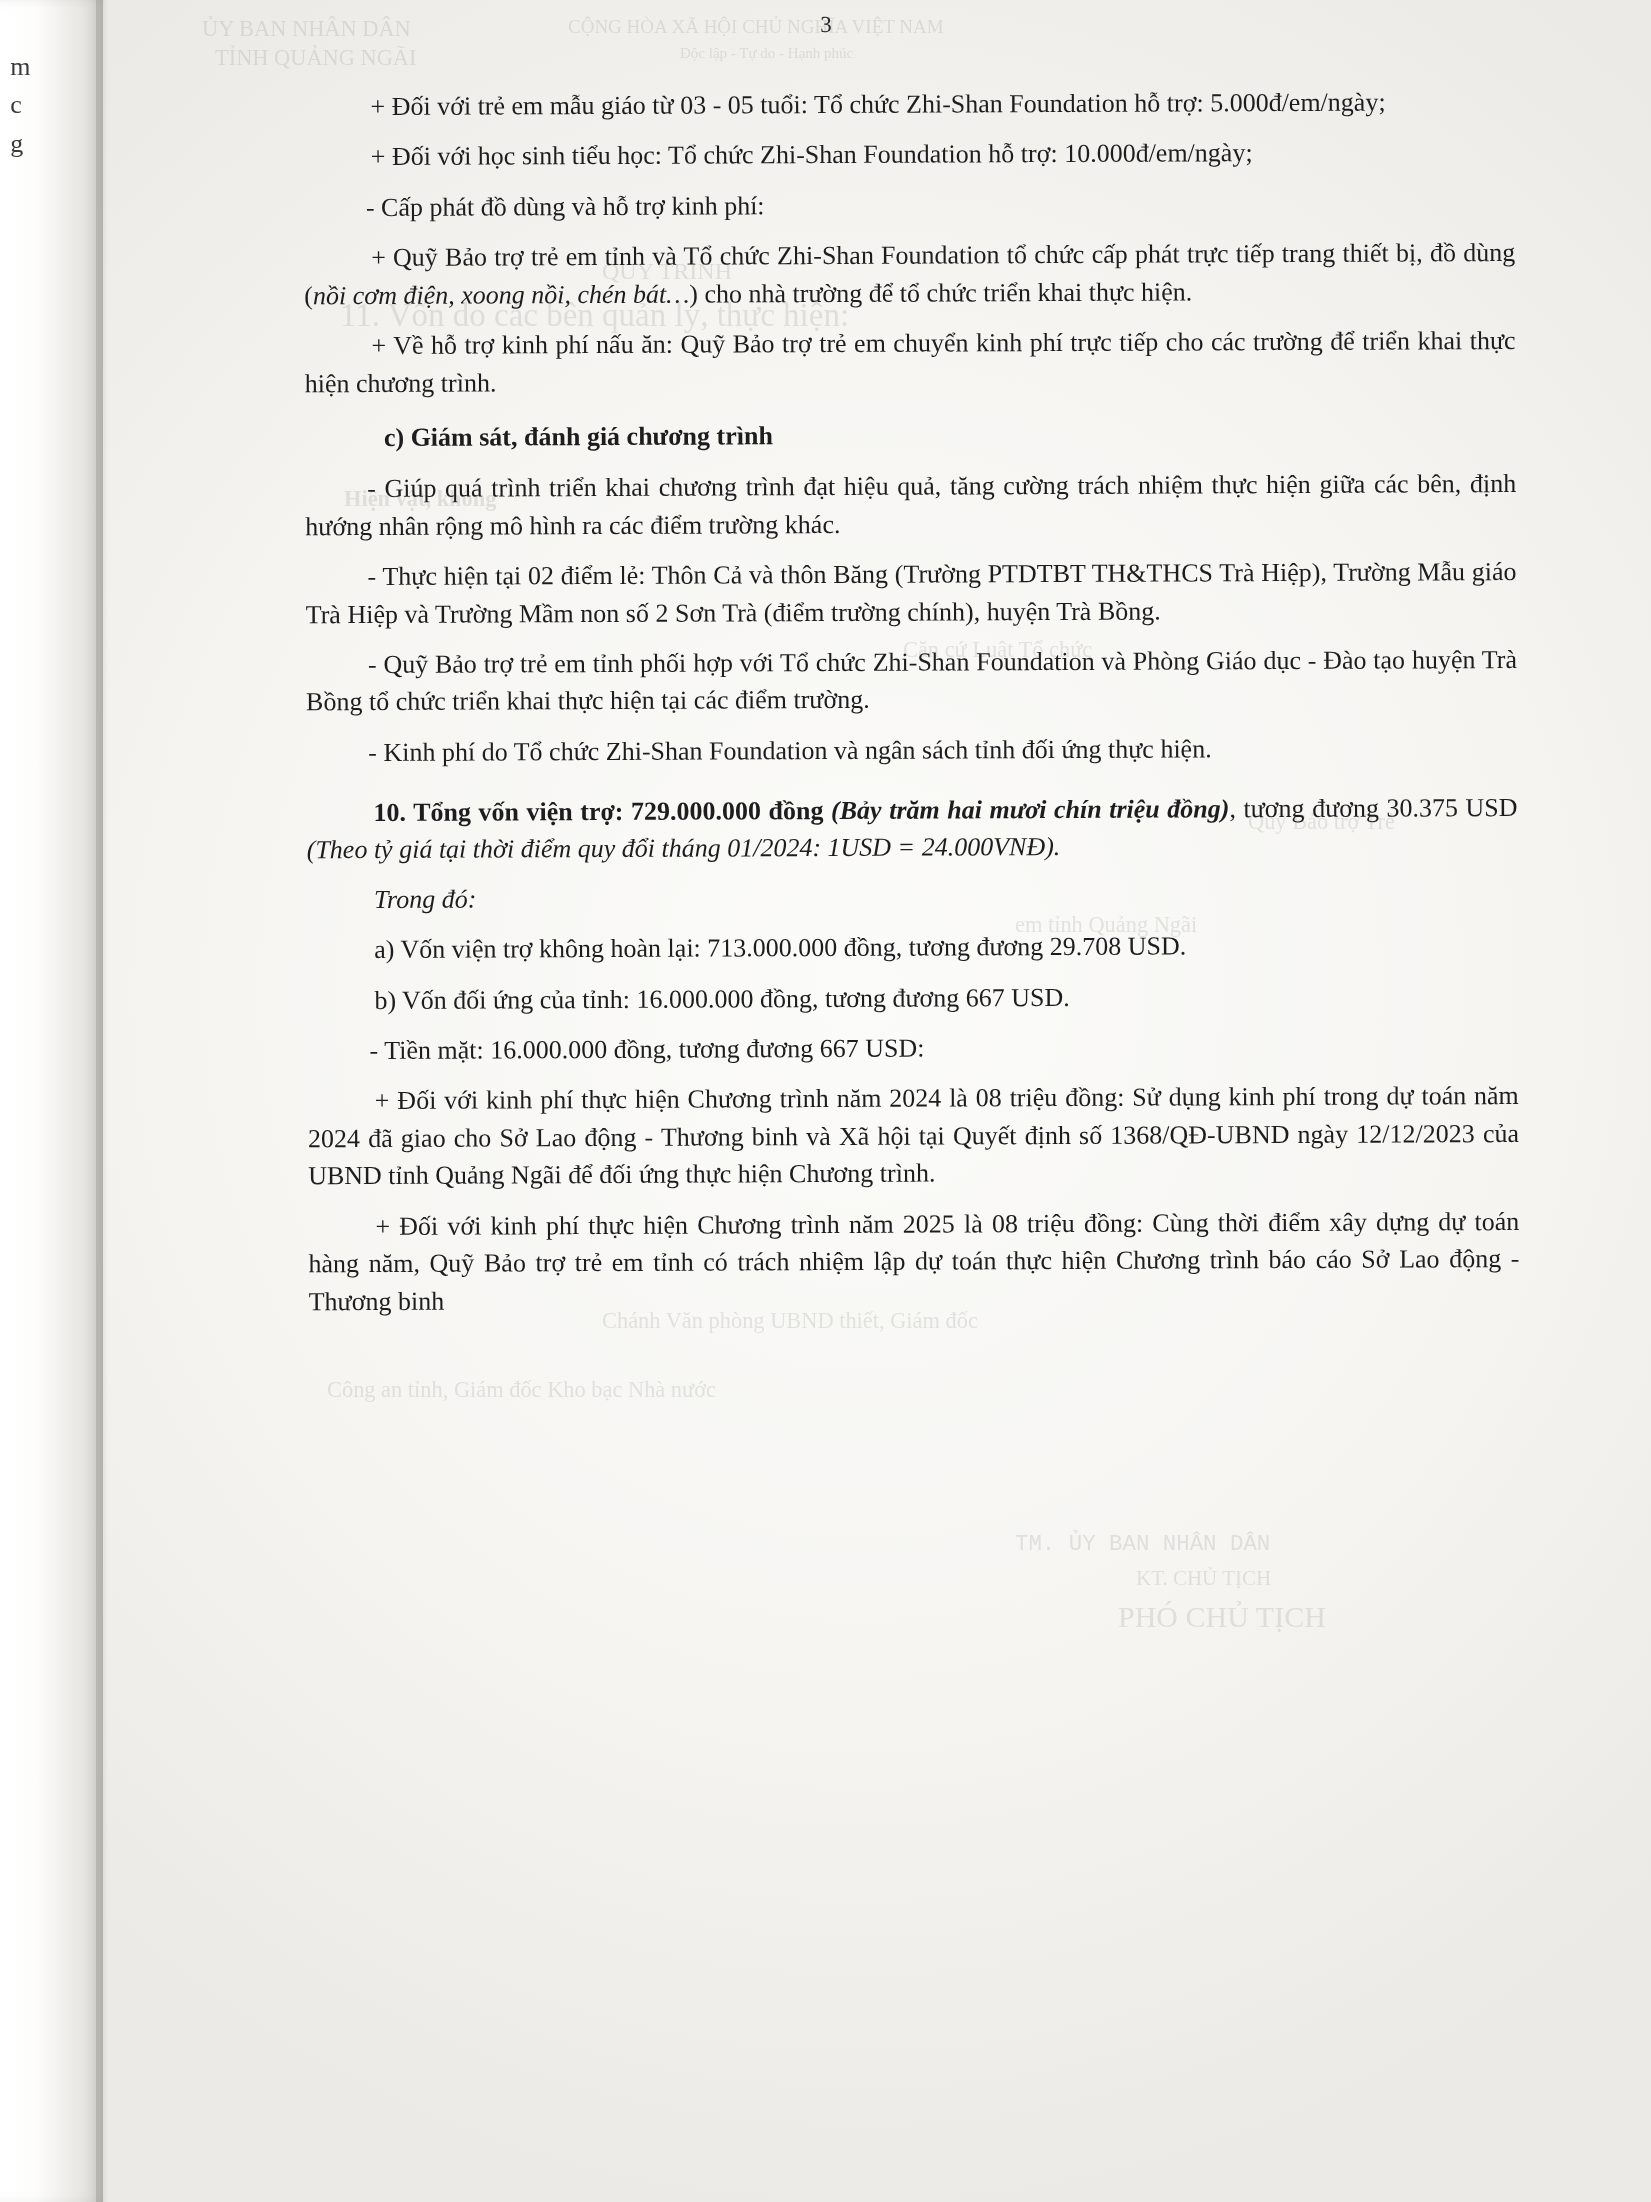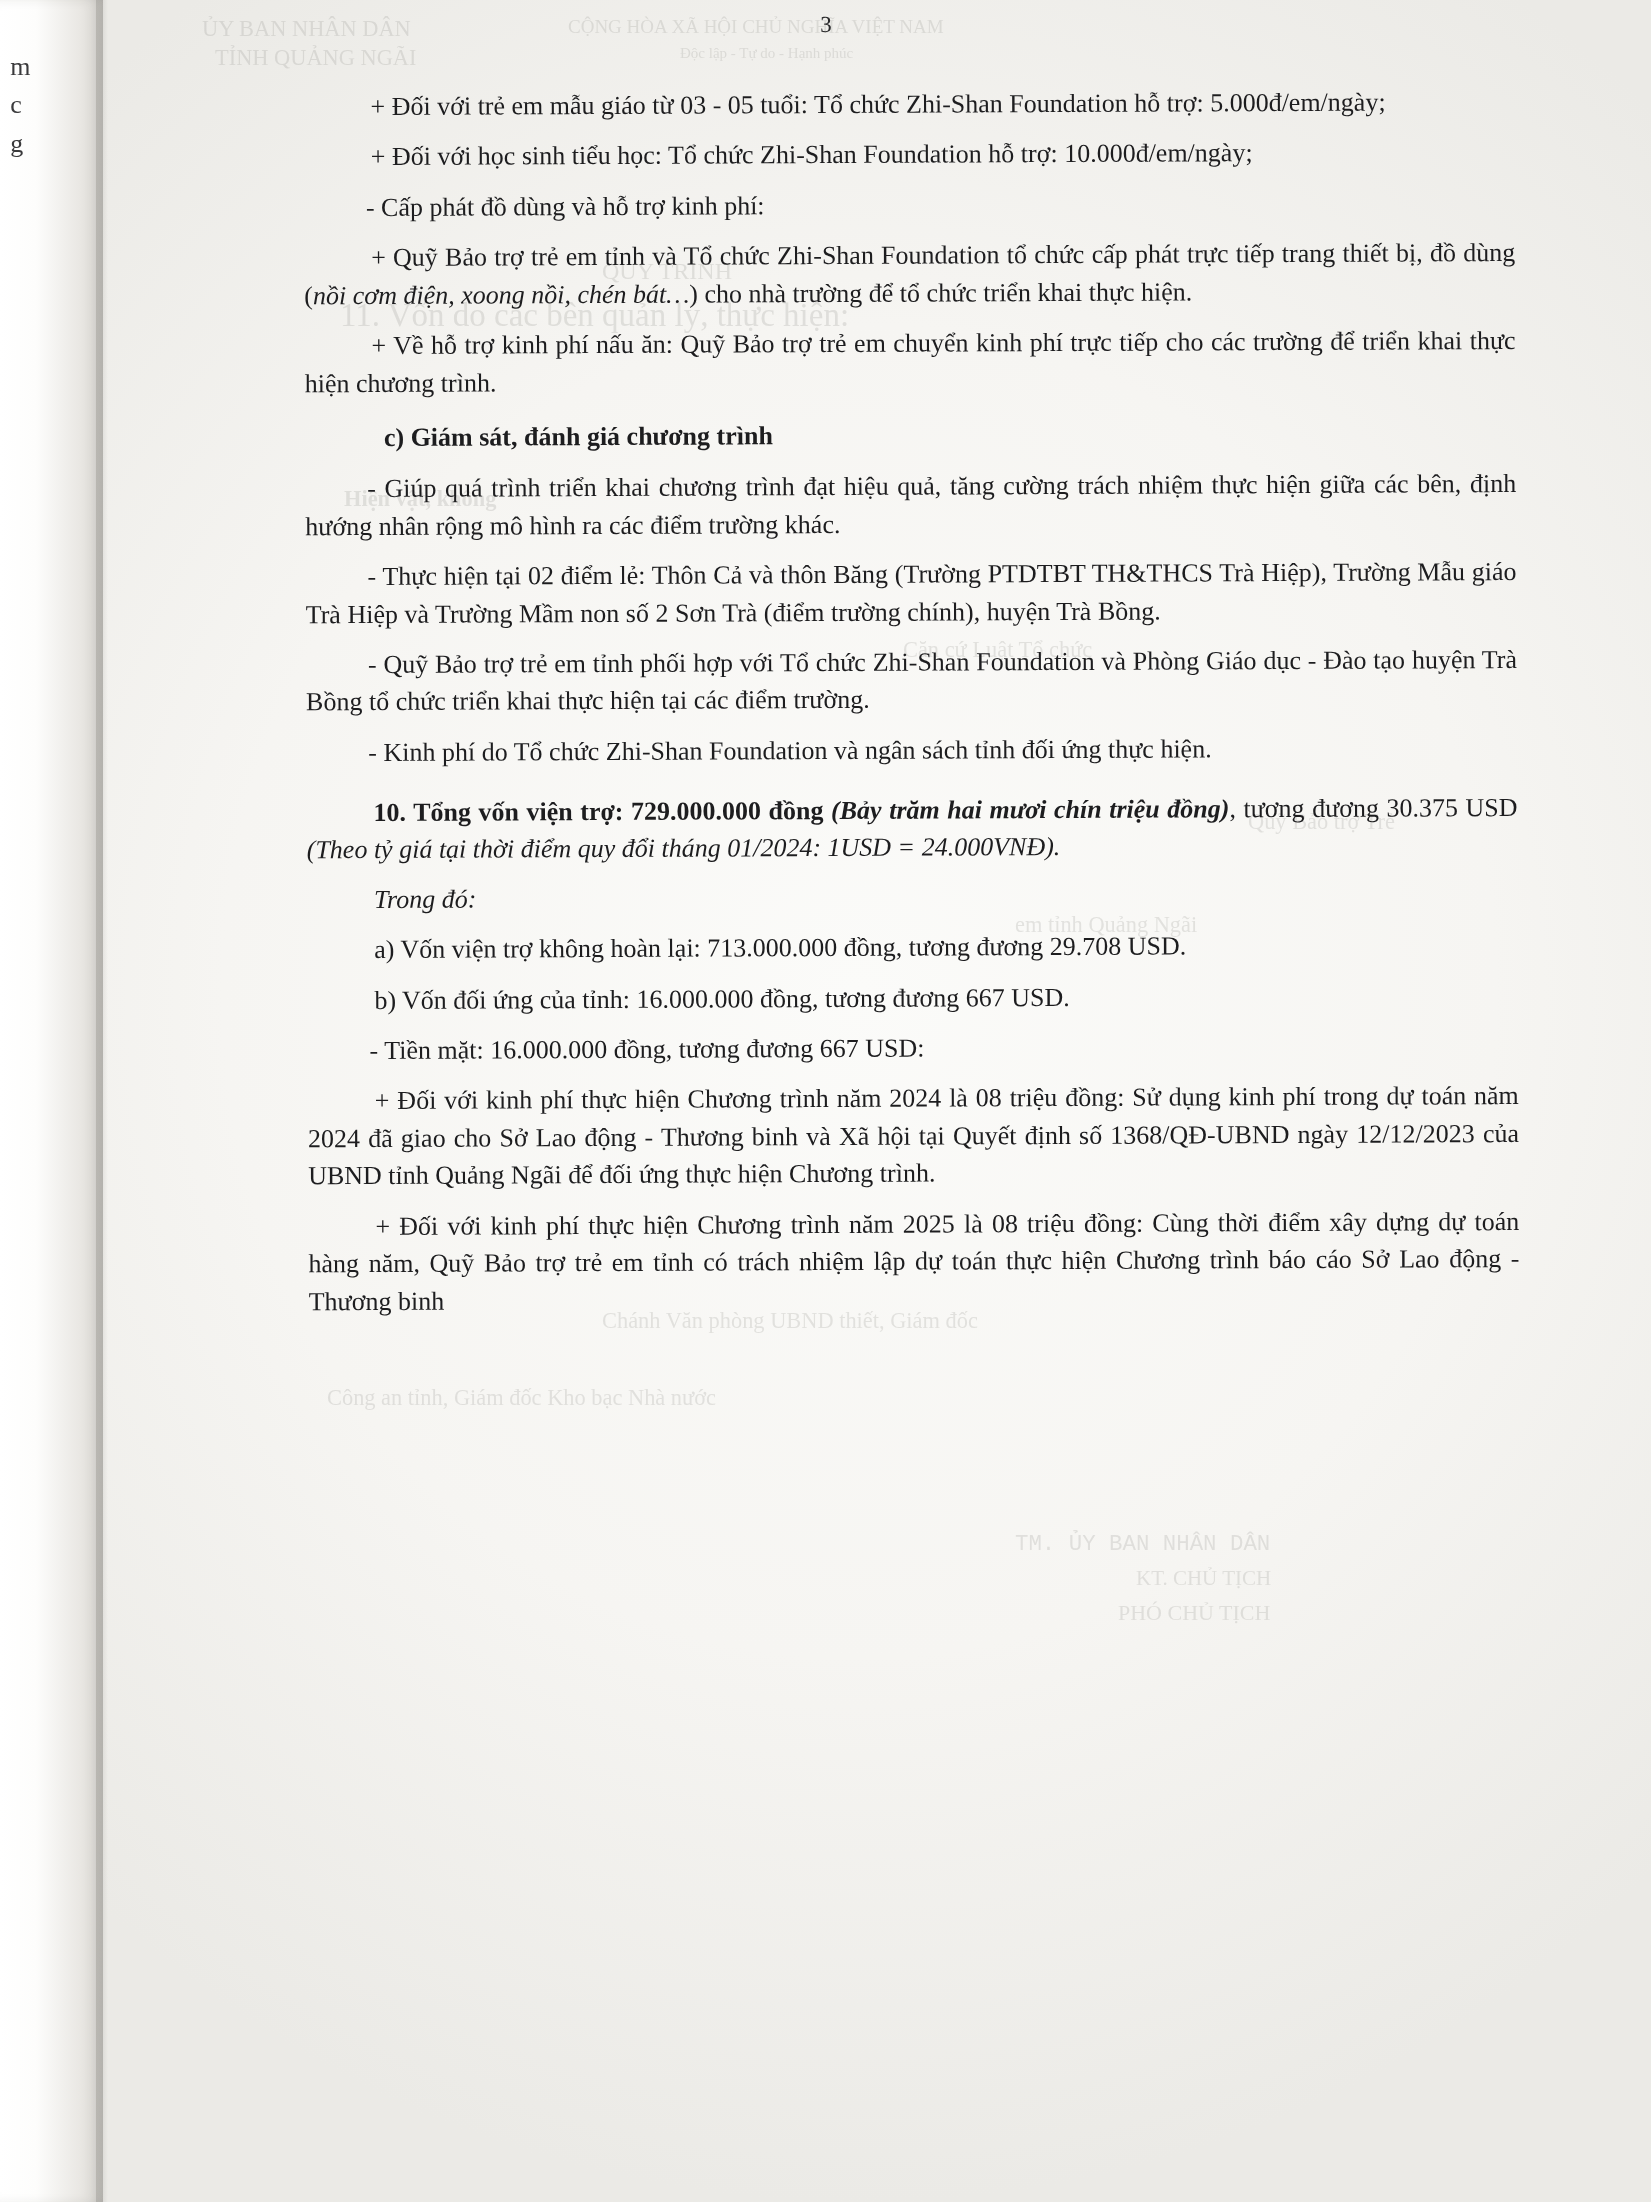--- a/index.html
+++ b/index.html
@@ -115,24 +115,24 @@
       <div class="bleed" style="left: 215px; top: 45px; font-size: 22.4px;">TỈNH QUẢNG NGÃI</div>
       <div class="bleed" style="left: 568px; top: 15.5px; font-size: 19px;">CỘNG HÒA XÃ HỘI CHỦ NGHĨA VIỆT NAM</div>
       <div class="bleed" style="left: 680px; top: 45px; font-size: 15px;">Độc lập - Tự do - Hạnh phúc</div>
       <div class="bleed" style="left: 340px; top: 297px; font-size: 33px;">11. Vốn do các bên quản lý, thực hiện:</div>
       <div class="bleed" style="left: 602px; top: 258px; font-size: 24px;">QUY TRÌNH</div>
       <div class="bleed" style="left: 344px; top: 486px; font-size: 22.4px; font-weight: bold;">Hiện vật, không</div>
       <div class="bleed" style="left: 903px; top: 637px; font-size: 22.4px;">Căn cứ Luật Tổ chức</div>
       <div class="bleed" style="left: 1248px; top: 809px; font-size: 22.4px;">Quỹ Bảo trợ Trẻ</div>
       <div class="bleed" style="left: 1015px; top: 912px; font-size: 22.4px;">em tỉnh Quảng Ngãi</div>
       <div class="bleed" style="left: 602px; top: 1308px; font-size: 22.4px;">Chánh Văn phòng UBND thiết, Giám đốc</div>
-      <div class="bleed" style="left: 327px; top: 1377px; font-size: 22.4px; margin-top: 8px;">Công an tỉnh, Giám đốc Kho bạc Nhà nước</div>
+      <div class="bleed" style="left: 327px; top: 1377px; font-size: 22.4px;">Công an tỉnh, Giám đốc Kho bạc Nhà nước</div>
       <div class="bleed" style="left: 1015px; top: 1531px; font-size: 22.4px; font-family: Liberation Mono, monospace;">TM. ỦY BAN NHÂN DÂN</div>
       <div class="bleed" style="left: 1136px; top: 1566px; font-size: 21px;">KT. CHỦ TỊCH</div>
-      <div class="bleed" style="left: 1118px; top: 1600px; font-size: 22px;">PHÓ CHỦ TỊCH</div>
+      <div class="bleed" style="left: 1118px; top: 1600px; font-size: 30px;">PHÓ CHỦ TỊCH</div>
     </div>
 
   <div class="content skew">
     <div class="page-number">3</div>
     <div class="body-block" id="body-block">
         <p class="para"><span>+ Đối với trẻ em mẫu giáo từ 03 - 05 tuổi: Tổ chức Zhi-Shan Foundation hỗ trợ: 5.000đ/em/ngày;</span></p>
         <p class="para"><span>+ Đối với học sinh tiểu học: Tổ chức Zhi-Shan Foundation hỗ trợ: 10.000đ/em/ngày;</span></p>
         <p class="para dash"><span>- Cấp phát đồ dùng và hỗ trợ kinh phí:</span></p>
         <p class="para"><span>+ Quỹ Bảo trợ trẻ em tỉnh và Tổ chức Zhi-Shan Foundation tổ chức cấp phát trực tiếp trang thiết bị, đồ dùng (</span><span class="ital">nồi cơm điện, xoong nồi, chén bát…</span><span>) cho nhà trường để tổ chức triển khai thực hiện.</span></p>
         <p class="para"><span>+ Về hỗ trợ kinh phí nấu ăn: Quỹ Bảo trợ trẻ em chuyển kinh phí trực tiếp cho các trường để triển khai thực hiện chương trình.</span></p>

